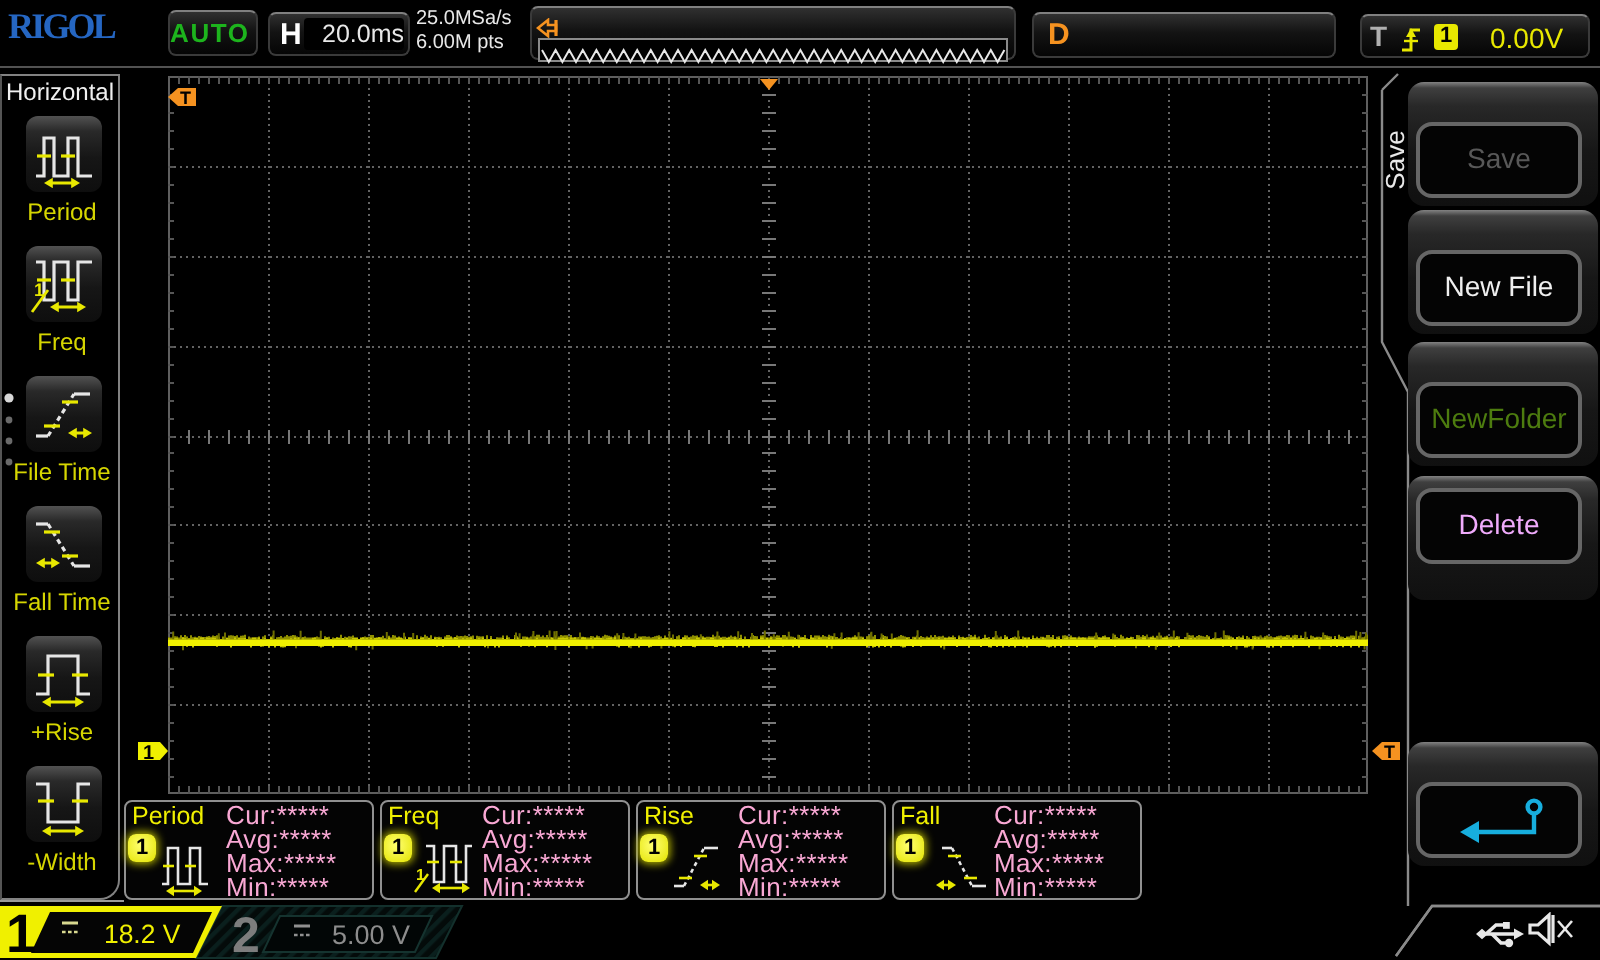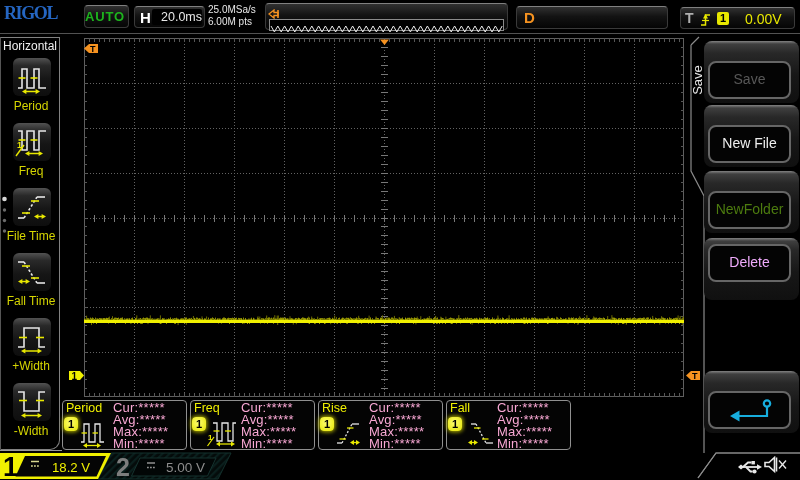--- a/index.html
+++ b/index.html
@@ -142,21 +142,21 @@
     </svg></div>
 <div class="slab" style="top:294px">Fall Time</div>
 <div class="sicon" style="top:318px"><svg width="34" height="34" viewBox="0 0 34 34">
       <polyline points="3,27 9,27 9,8 24,8 24,27 30,27" fill="none" stroke="#e6e6e6" stroke-width="1.6"></polyline>
       <line x1="4" y1="17.5" x2="12" y2="17.5" stroke="#e8e800" stroke-width="1.6"></line>
       <line x1="21" y1="17.5" x2="29" y2="17.5" stroke="#e8e800" stroke-width="1.6"></line>
       <line x1="9.2" y1="31" x2="23.8" y2="31" stroke="#e8e800" stroke-width="1.5"></line>
       <polygon points="6,31 10.399999999999999,28.4 10.399999999999999,33.6" fill="#e8e800"></polygon>
       <polygon points="27,31 22.6,28.4 22.6,33.6" fill="#e8e800"></polygon>
     </svg></div>
-<div class="slab" style="top:359px">+Width</div>
+<div class="slab" style="top:359px">+Rise</div>
 <div class="sicon" style="top:383px"><svg width="34" height="34" viewBox="0 0 34 34">
       <polyline points="3,7 9,7 9,26 24,26 24,7 30,7" fill="none" stroke="#e6e6e6" stroke-width="1.6"></polyline>
       <line x1="4" y1="15.5" x2="12" y2="15.5" stroke="#e8e800" stroke-width="1.6"></line>
       <line x1="21" y1="15.5" x2="29" y2="15.5" stroke="#e8e800" stroke-width="1.6"></line>
       <line x1="9.2" y1="30.5" x2="23.8" y2="30.5" stroke="#e8e800" stroke-width="1.5"></line>
       <polygon points="6,30.5 10.399999999999999,27.9 10.399999999999999,33.1" fill="#e8e800"></polygon>
       <polygon points="27,30.5 22.6,27.9 22.6,33.1" fill="#e8e800"></polygon>
     </svg></div>
 <div class="slab" style="top:424px">-Width</div>
 <svg class="abs" style="left:0;top:193px" width="10" height="45" viewBox="0 0 10 45">

